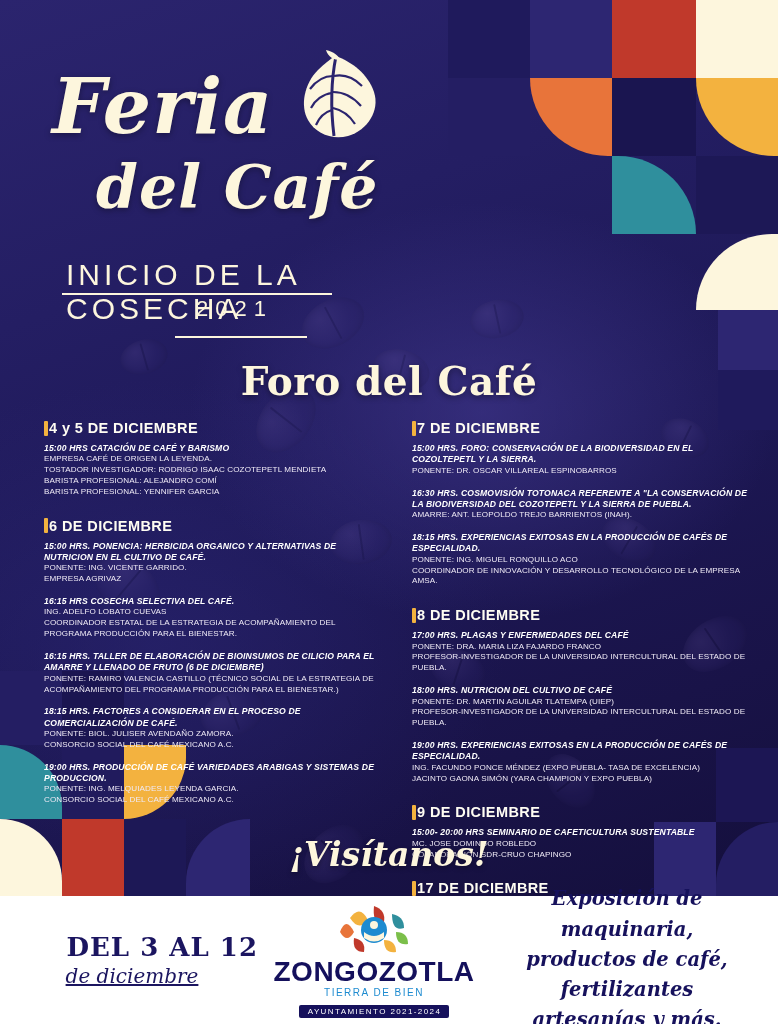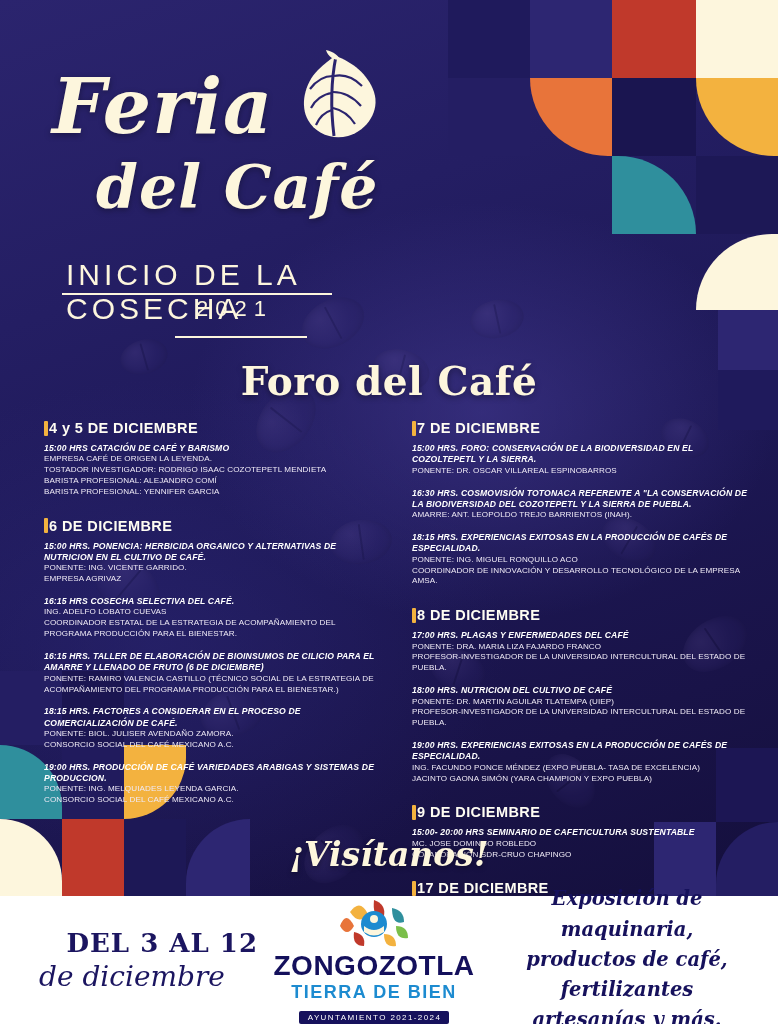--- a/index.html
+++ b/index.html
@@ -171,41 +171,42 @@
   #dates-line1 {
     font-family: "DejaVu Serif", serif;
     font-weight: bold;
     font-size: 26px;
     letter-spacing: 1px;
     text-align: right;
   }
   #dates-line2 {
     font-family: "DejaVu Serif", serif;
     font-style: italic;
-    font-size: 28px;
+    font-size: 20px;
     margin-top: 2px;
+    text-decoration: underline;
   }
   #footer-logo {
     width: 232px;
     text-align: center;
     color: #15105a;
   }
   #zongo-mark { width: 88px; height: 54px; margin: 0 auto 2px; display:block; }
   #zongo-name {
     font-family: "Liberation Sans", sans-serif;
     font-weight: bold;
     font-size: 28px;
     letter-spacing: .5px;
     color: #14105c;
     line-height: 1;
   }
   #zongo-tag {
     font-family: "Liberation Sans", sans-serif;
-    font-weight: bold;
-    font-size: 18px;
+    font-weight: normal;
+    font-size: 10px;
     letter-spacing: 1.5px;
     color: #1d8bd0;
     line-height: 1.4;
   }
   #zongo-admin {
     display: inline-block;
     margin-top: 2px;
     background: #16115c;
     color: #ffffff;
     font-size: 8px;

